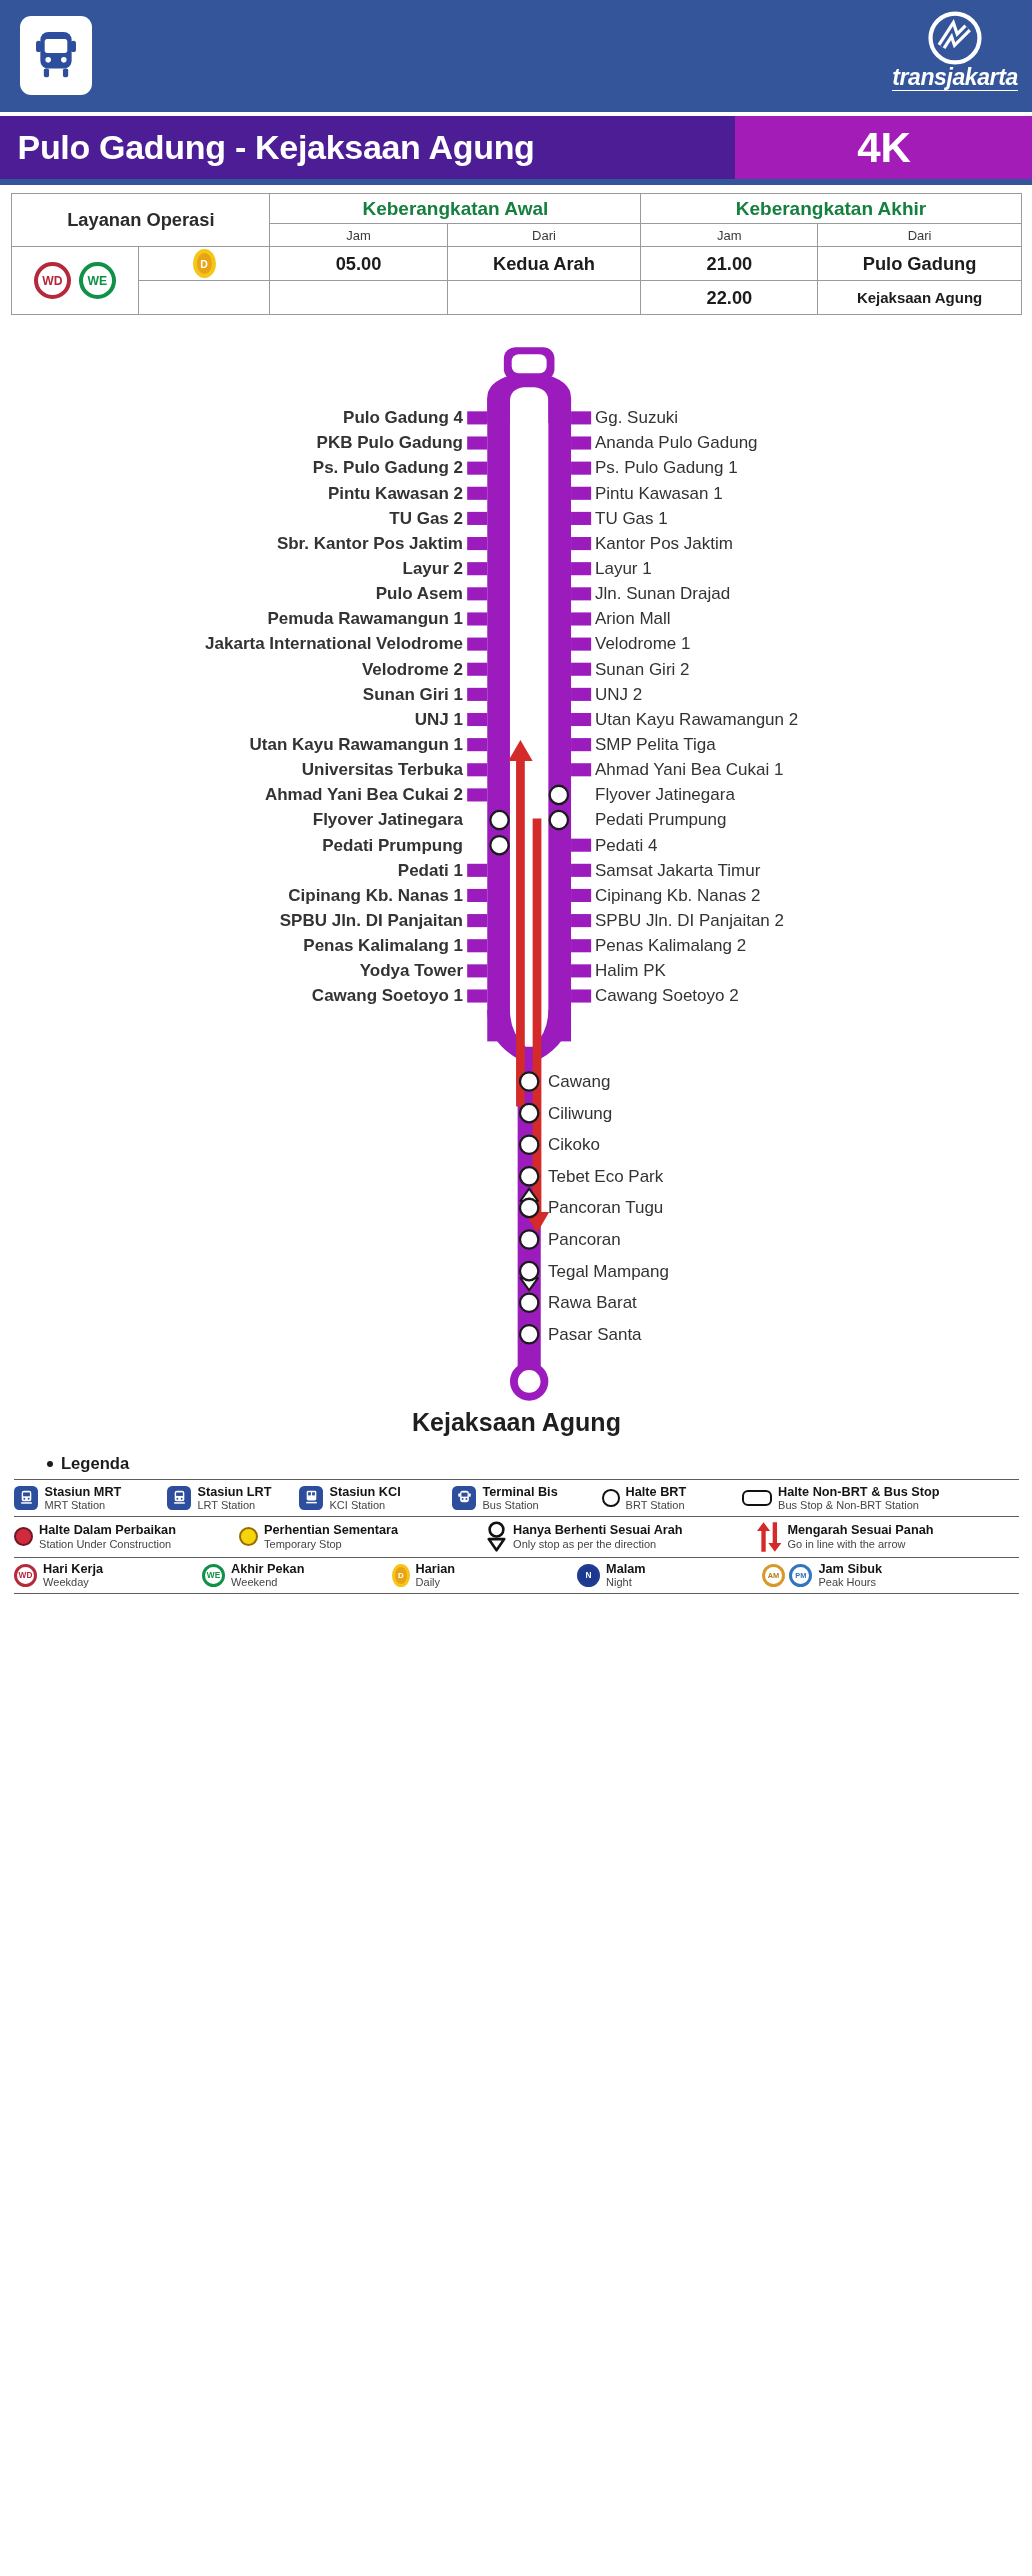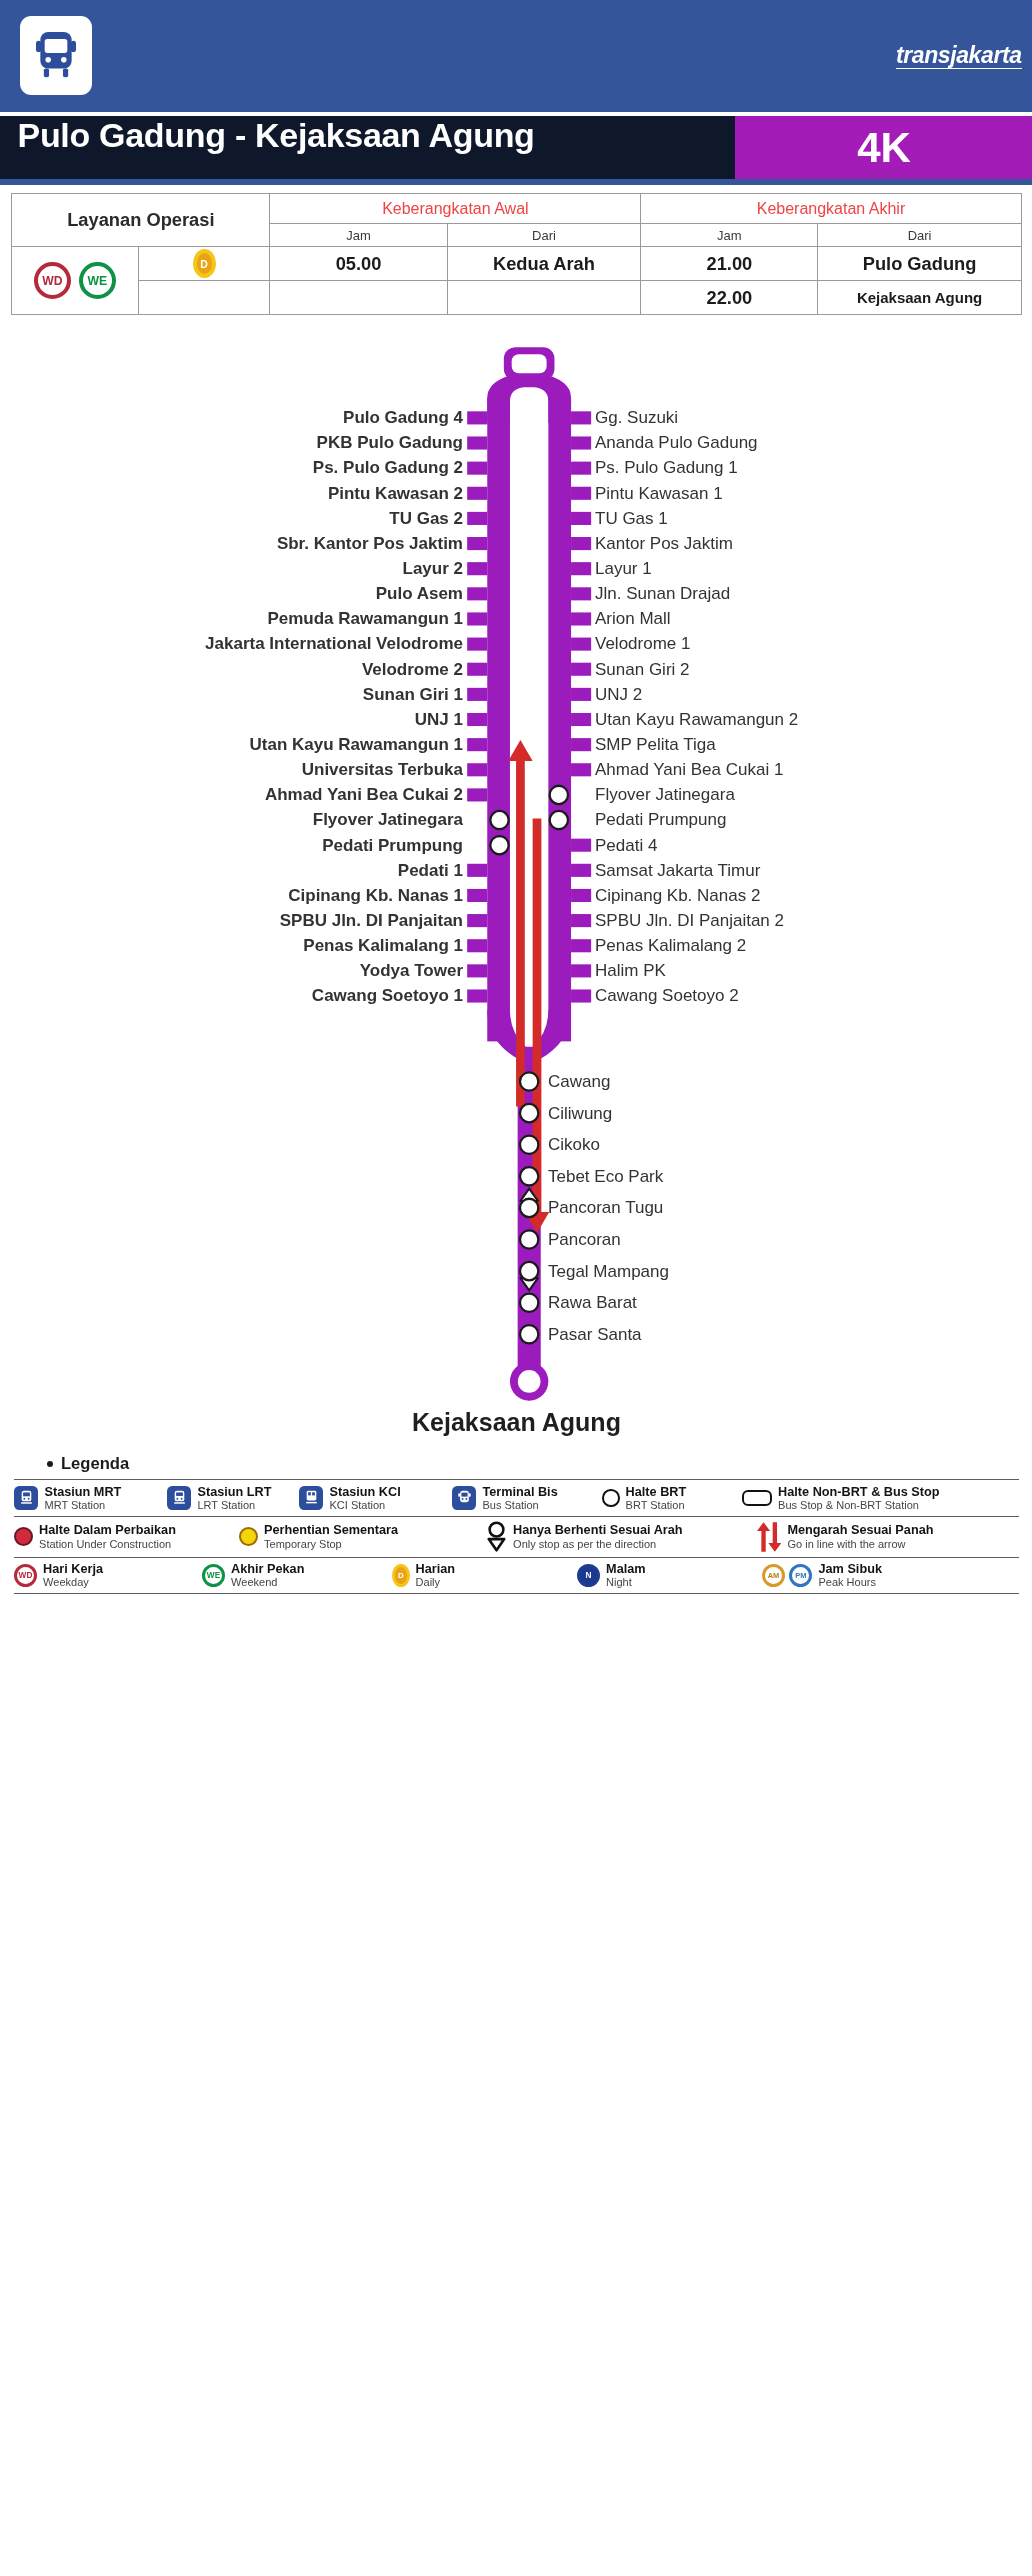--- a/index.html
+++ b/index.html
@@ -24,21 +24,21 @@
     width: 72px; height: 79px;
     background: #ffffff;
     border-radius: 11.3px;
     display: flex; align-items: center; justify-content: center;
   }
   .bus-badge svg { display:block; }
   .tj-logo {
     position: absolute;
     right: 19px; top: 10.5px;
     width: 118px; height: 91px;
-    display: flex; flex-direction: row; align-items: center;
+    display: flex; flex-direction: column; align-items: center;
   }
   .tj-logo .mark { width: 54px; height: 54px; }
   .tj-logo .word {
     color: #ffffff;
     font-size: 23px;
     font-style: italic;
     font-weight: bold;
     letter-spacing: -0.4px;
     margin-top: 1.7px;
     border-bottom: 1.7px solid #fff;
@@ -46,22 +46,22 @@
     padding-bottom: 0.9px;
   }
   .hdr-rule { height: 4.4px; background: #ffffff; }
 
   .hdr-title-row {
     display: flex;
     height: 63px;
   }
   .hdr-title {
     flex: 1;
-    background: #0f172a;
-    display: flex; 
+    background: #4c1d95;
+    display: flex; align-items: center;
     padding-left: 17.5px;
   }
   .hdr-title span {
     color: #ffffff;
     font-size: 34px;
     font-weight: bold;
     letter-spacing: -0.3px;
   }
   .hdr-code {
     width: 298px;
@@ -82,21 +82,21 @@
     border-collapse: collapse;
     font-size: 15.7px;
   }
   table.ops td, table.ops th {
     border: 0.9px solid #9a9a9a;
     text-align: center;
     vertical-align: middle;
     font-weight: normal;
     padding: 1.7px 3.5px;
   }
-  .ops .hdr-cell { font-size: 16px; font-weight: normal; color: #ef4444; height: 30px;}
+  .ops .hdr-cell { font-size: 19px; font-weight: bold; color: #15803d; height: 30px;}
   .ops .sub-cell { font-size: 13px; color: #3a3a3a; height: 23px; }
   .ops .val-big { font-size: 18.3px; font-weight: bold; color: #1c1c1c; height: 34px; }
   .ops .val-mid { font-size: 15px; font-weight: bold; color: #1c1c1c; }
   .ops .layanan { font-size: 18.3px; font-weight: bold; }
   .badge-row { display: flex; align-items: center; justify-content: center; gap: 7.9px; }
   .rb {
     display:inline-flex; align-items:center; justify-content:center;
     font-weight: bold; color:#fff;
   }
   .rb.wd { width: 37px; height: 37px; border-radius: 50%; border: 4.4px solid #b5293b; color:#b5293b; font-size:12.2px; background:#fff;}

